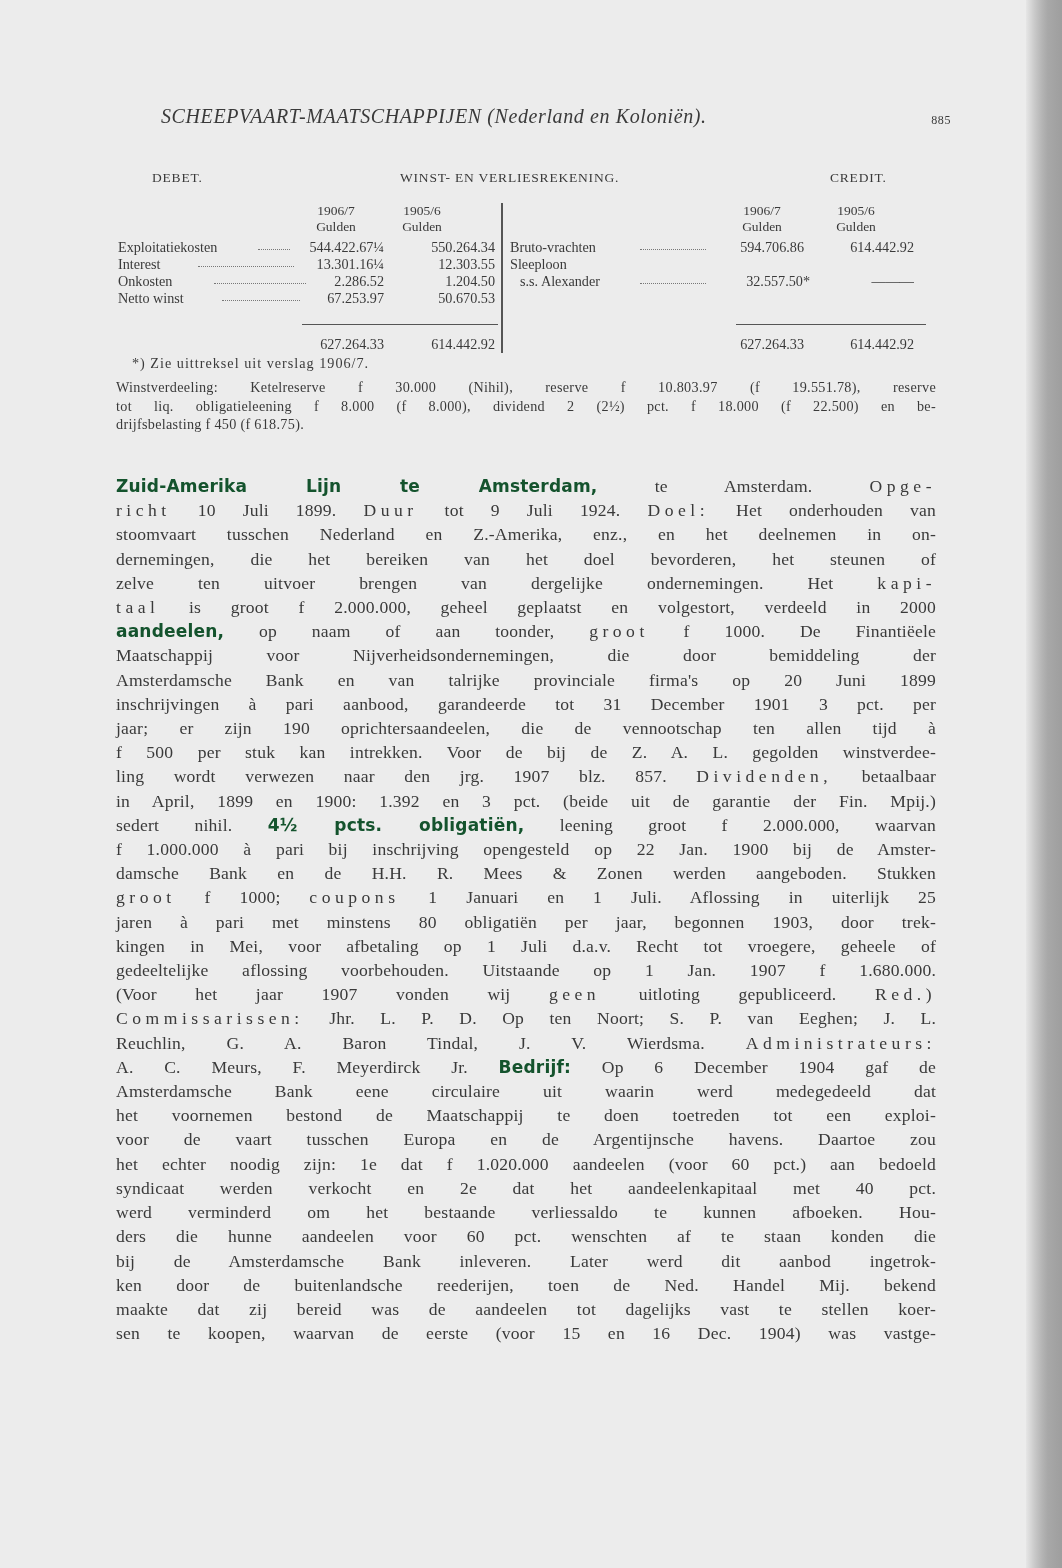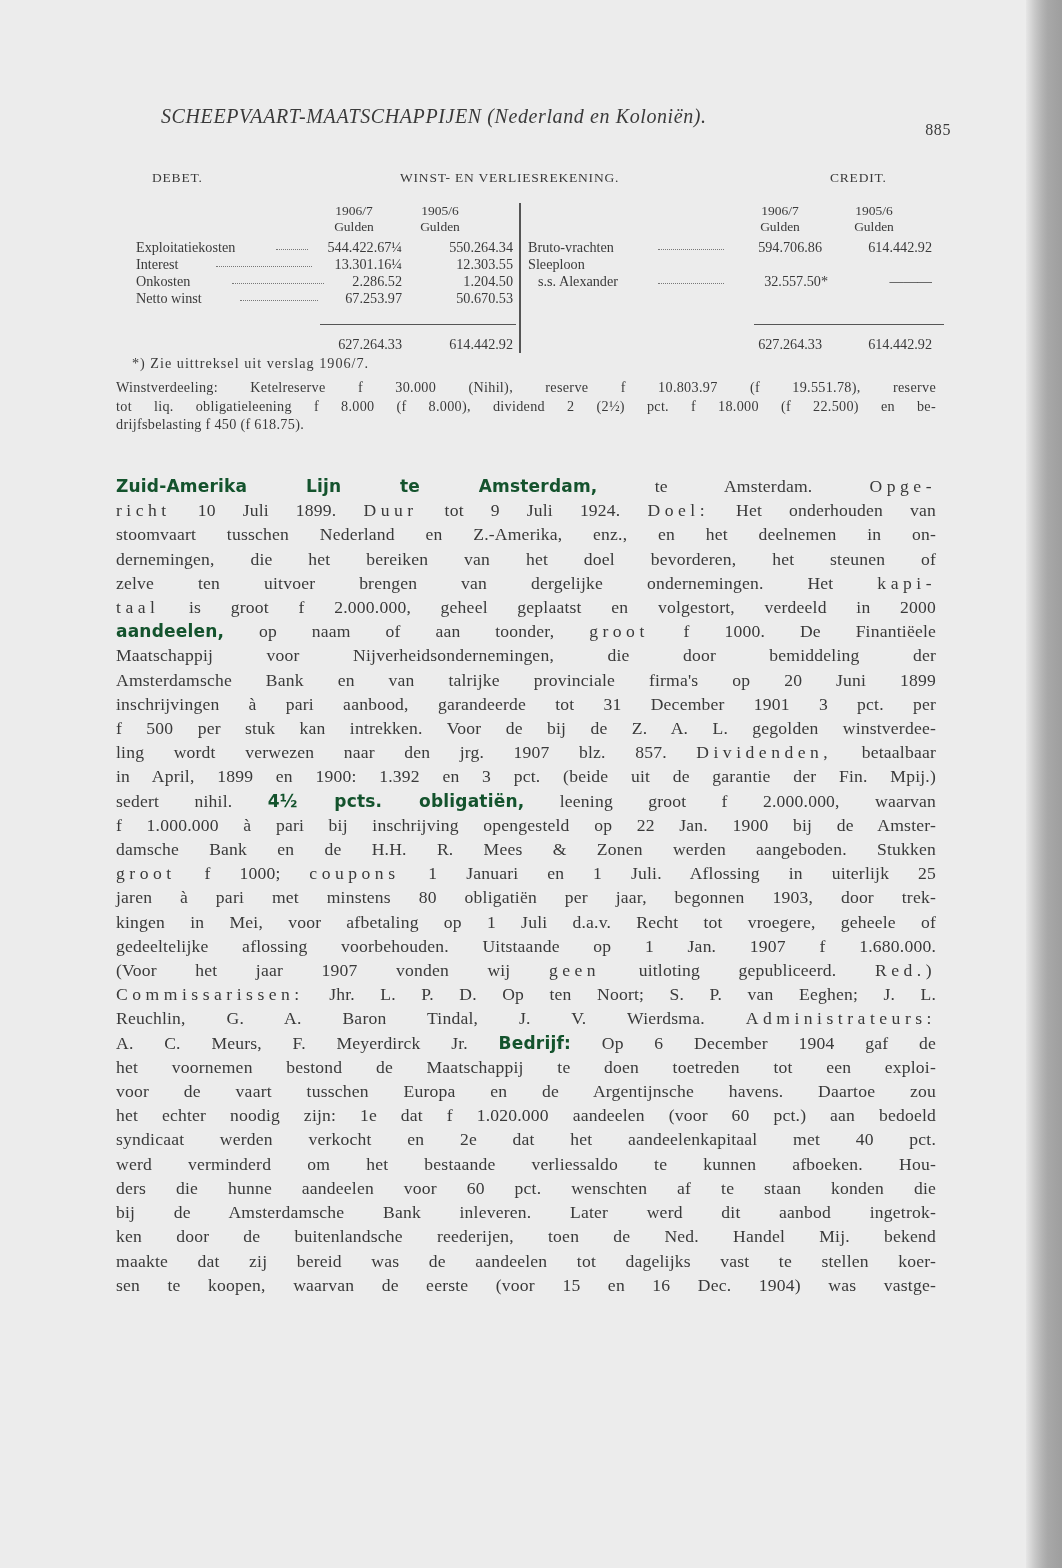--- a/index.html
+++ b/index.html
@@ -13,23 +13,23 @@
   .page-edge {
     position: absolute; top: 0; right: 0; width: 36px; height: 1568px;
     background: linear-gradient(to right, #e6e6e6 0%, #c8c8c8 25%, #b4b4b4 45%, #a8a8a8 60%, #9e9e9e 100%);
   }
   .running-head {
     position: absolute; left: 146px; top: 105px; width: 790px;
     font-style: italic; font-size: 20px; letter-spacing: 0.6px;
     white-space: nowrap;
     margin-left: 15px;
   }
-  .running-head .pno { position: absolute; right: 0; top: 16px; font-style: normal; font-size: 16px; }
+  .running-head .pno { position: absolute; right: 0; top: 8px; font-style: normal; font-size: 12px; }
   .acct-head { position: absolute; top: 170px; font-size: 13.5px; letter-spacing: 0.8px; }
-  .table-area { position: absolute; left: 136px; top: 203px; width: 810px; height: 165px; font-size: 14.2px; }
+  .table-area { position: absolute; left: 118px; top: 203px; width: 810px; height: 165px; font-size: 14.2px; }
   .vrule { position: absolute; left: 383px; top: 0; width: 1.5px; height: 150px; background: #555; }
   .col-hdr { position: absolute; text-align: center; line-height: 16px; font-size: 13.5px; }
   .row { position: absolute; white-space: nowrap; line-height: 17px; }
   .row .lbl { position: absolute; left: 0; }
   .num { position: absolute; text-align: center; white-space: nowrap; }
   .dots { position: absolute; border-bottom: 1.5px dotted #777; height: 10px; }
   .hrule { position: absolute; height: 1.2px; background: #555; }
   .footnote { position: absolute; left: 132px; top: 355px; font-size: 14.2px; letter-spacing: 1px; }
   .winst { position: absolute; left: 116px; top: 378px; width: 820px; font-size: 14.2px; line-height: 18.5px; text-align: justify; letter-spacing: 0.3px; }
   .body-text { position: absolute; left: 116px; top: 474px; width: 820px; font-size: 17.6px; line-height: 24.2px; text-align: justify; letter-spacing: 0.2px; }
@@ -138,34 +138,36 @@
     <span class="line"><span class="bold">Zuid-Amerika Lijn te Amsterdam,</span><span> te Amsterdam. </span><span class="spaced">Opge-</span></span>
     <span class="line"><span class="spaced">richt</span><span> 10 Juli 1899. </span><span class="spaced">Duur</span><span> tot 9 Juli 1924. </span><span class="spaced">Doel:</span><span> Het onderhouden van</span></span>
     <span class="line"><span>stoomvaart tusschen Nederland en Z.-Amerika, enz., en het deelnemen in on-</span></span>
     <span class="line"><span>dernemingen, die het bereiken van het doel bevorderen, het steunen of</span></span>
     <span class="line"><span>zelve ten uitvoer brengen van dergelijke ondernemingen. Het </span><span class="spaced">kapi-</span></span>
     <span class="line"><span class="spaced">taal</span><span> is groot f 2.000.000, geheel geplaatst en volgestort, verdeeld in 2000</span></span>
     <span class="line"><span class="bold">aandeelen,</span><span> op naam of aan toonder, </span><span class="spaced">groot</span><span> f 1000. De Finantiëele</span></span>
     <span class="line"><span>Maatschappij voor Nijverheidsondernemingen, die door bemiddeling der</span></span>
     <span class="line"><span>Amsterdamsche Bank en van talrijke provinciale firma's op 20 Juni 1899</span></span>
     <span class="line"><span>inschrijvingen à pari aanbood, garandeerde tot 31 December 1901 3 pct. per</span></span>
+    <span class="line"><span>jaar; er zijn 190 oprichtersaandeelen, die de vennootschap ten allen tijd à</span></span>
     <span class="line"><span>f 500 per stuk kan intrekken. Voor de bij de Z. A. L. gegolden winstverdee-</span></span>
     <span class="line"><span>ling wordt verwezen naar den jrg. 1907 blz. 857. </span><span class="spaced">Dividenden,</span><span> betaalbaar</span></span>
     <span class="line"><span>in April, 1899 en 1900: 1.392 en 3 pct. (beide uit de garantie der Fin. Mpij.)</span></span>
     <span class="line"><span>sedert nihil. </span><span class="bold">4½ pcts. obligatiën,</span><span> leening groot f 2.000.000, waarvan</span></span>
     <span class="line"><span>f 1.000.000 à pari bij inschrijving opengesteld op 22 Jan. 1900 bij de Amster-</span></span>
     <span class="line"><span>damsche Bank en de H.H. R. Mees &amp; Zonen werden aangeboden. Stukken</span></span>
     <span class="line"><span class="spaced">groot</span><span> f 1000; </span><span class="spaced">coupons</span><span> 1 Januari en 1 Juli. Aflossing in uiterlijk 25</span></span>
     <span class="line"><span>jaren à pari met minstens 80 obligatiën per jaar, begonnen 1903, door trek-</span></span>
     <span class="line"><span>kingen in Mei, voor afbetaling op 1 Juli d.a.v. Recht tot vroegere, geheele of</span></span>
     <span class="line"><span>gedeeltelijke aflossing voorbehouden. Uitstaande op 1 Jan. 1907 f 1.680.000.</span></span>
     <span class="line"><span>(Voor het jaar 1907 vonden wij </span><span class="spaced">geen</span><span> uitloting gepubliceerd. </span><span class="spaced">Red.)</span></span>
     <span class="line"><span class="spaced">Commissarissen:</span><span> Jhr. L. P. D. Op ten Noort; S. P. van Eeghen; J. L.</span></span>
     <span class="line"><span>Reuchlin, G. A. Baron Tindal, J. V. Wierdsma. </span><span class="spaced">Administrateurs:</span></span>
     <span class="line"><span>A. C. Meurs, F. Meyerdirck Jr. </span><span class="bold">Bedrijf:</span><span> Op 6 December 1904 gaf de</span></span>
+    <span class="line"><span>Amsterdamsche Bank eene circulaire uit waarin werd medegedeeld dat</span></span>
     <span class="line"><span>het voornemen bestond de Maatschappij te doen toetreden tot een exploi-</span></span>
     <span class="line"><span>voor de vaart tusschen Europa en de Argentijnsche havens. Daartoe zou</span></span>
     <span class="line"><span>het echter noodig zijn: 1e dat f 1.020.000 aandeelen (voor 60 pct.) aan bedoeld</span></span>
     <span class="line"><span>syndicaat werden verkocht en 2e dat het aandeelenkapitaal met 40 pct.</span></span>
     <span class="line"><span>werd verminderd om het bestaande verliessaldo te kunnen afboeken. Hou-</span></span>
     <span class="line"><span>ders die hunne aandeelen voor 60 pct. wenschten af te staan konden die</span></span>
     <span class="line"><span>bij de Amsterdamsche Bank inleveren. Later werd dit aanbod ingetrok-</span></span>
     <span class="line"><span>ken door de buitenlandsche reederijen, toen de Ned. Handel Mij. bekend</span></span>
     <span class="line"><span>maakte dat zij bereid was de aandeelen tot dagelijks vast te stellen koer-</span></span>
     <span class="line"><span>sen te koopen, waarvan de eerste (voor 15 en 16 Dec. 1904) was vastge-</span></span>

